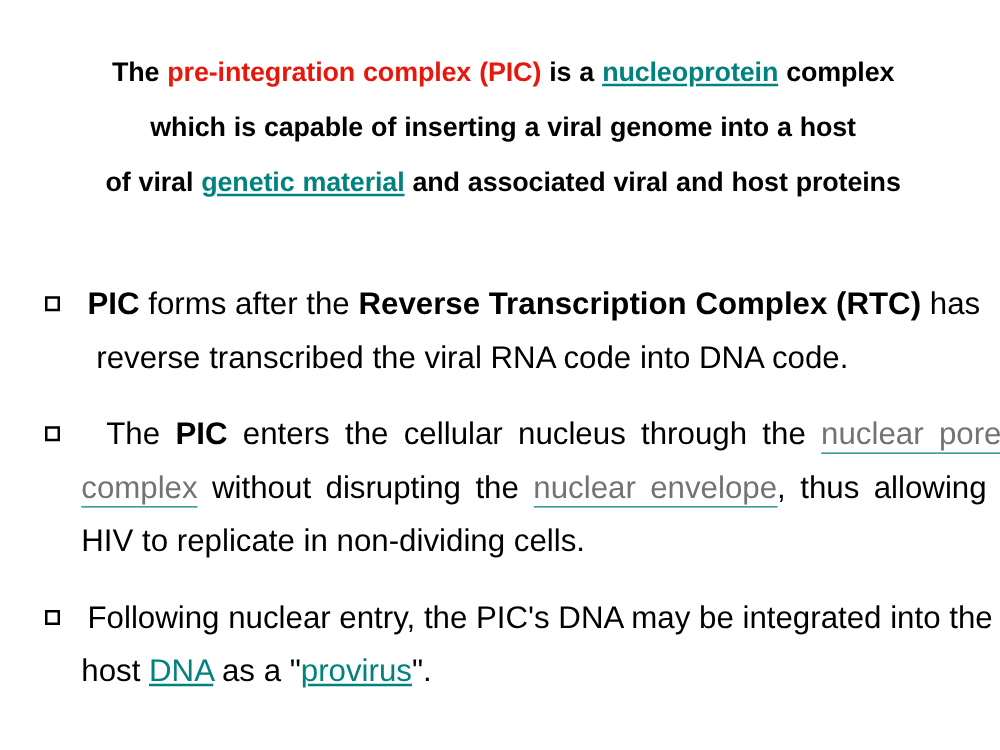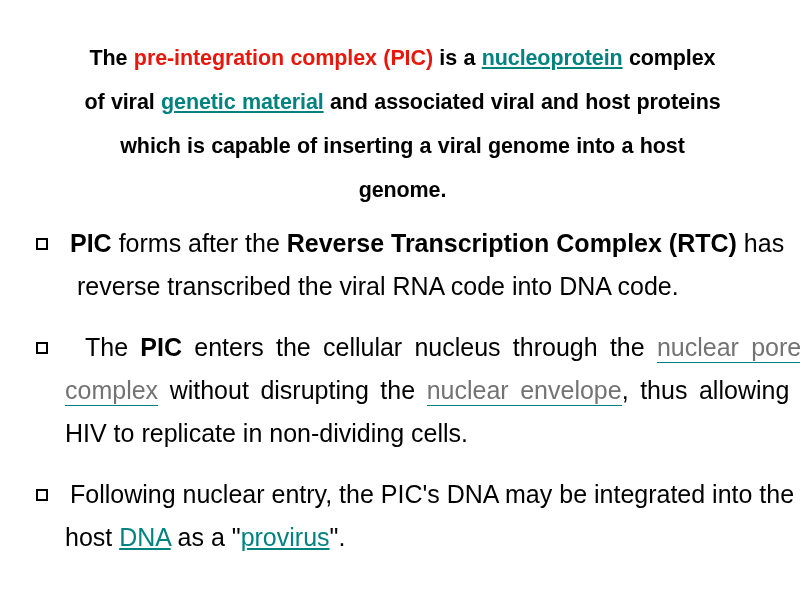--- a/index.html
+++ b/index.html
@@ -99,28 +99,25 @@
 </style>
 </head>
 <body>
 
 <div id="slide" data-name="slide-canvas">
 
   <div class="heading" data-name="slide-heading">
     <div class="hline" data-name="heading-line-1">
       <span data-name="heading-text-the">The </span><span class="red" data-name="heading-emphasis-pic">pre-integration complex (PIC)</span><span data-name="heading-text-is-a"> is a </span><span class="link" data-name="link-nucleoprotein">nucleoprotein</span><span data-name="heading-text-complex"> complex</span>
     </div>
-    <div class="hline" data-name="heading-line-2">
-      <span data-name="heading-text-of-viral">of viral </span><span class="link" data-name="link-genetic-material">genetic material</span><span data-name="heading-text-and-associated"> and associated viral and host proteins</span>
-    </div>
     <div class="hline" data-name="heading-line-3">
       <span data-name="heading-text-which-is">which is capable of inserting a viral genome into a host</span>
     </div>
-    <div class="hline" data-name="heading-line-4">
-      <span data-name="heading-text-genome">genome.</span>
+    <div class="hline" data-name="heading-line-2">
+      <span data-name="heading-text-of-viral">of viral </span><span class="link" data-name="link-genetic-material">genetic material</span><span data-name="heading-text-and-associated"> and associated viral and host proteins</span>
     </div>
   </div>
 
   <div class="bullets" data-name="bullet-list">
 
     <div class="bullet-item" data-name="list-item" style="margin-bottom:18px;">
       <span class="bullet-marker" data-name="hollow-square-bullet-icon"><span class="sq"></span></span>
       <div class="pline" data-name="bullet-1-line-1">
         <b data-name="term-pic">PIC</b><span data-name="bullet-1-text-forms-after"> forms after the </span><b data-name="term-rtc">Reverse Transcription Complex (RTC)</b><span data-name="bullet-1-text-has"> has</span>
       </div>

